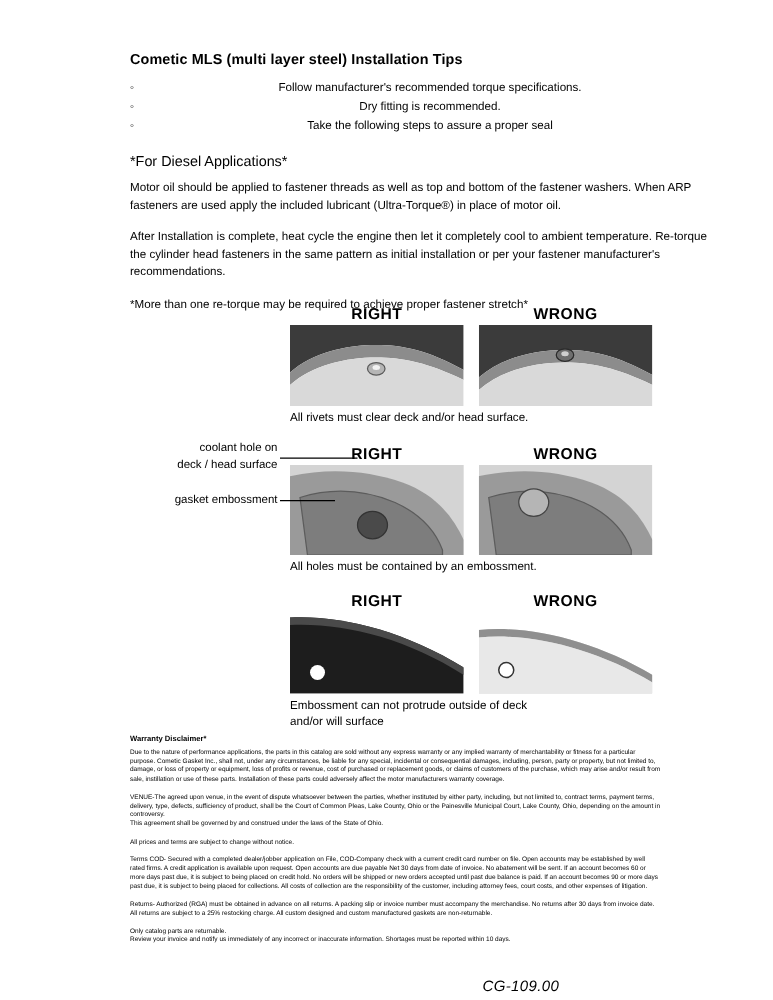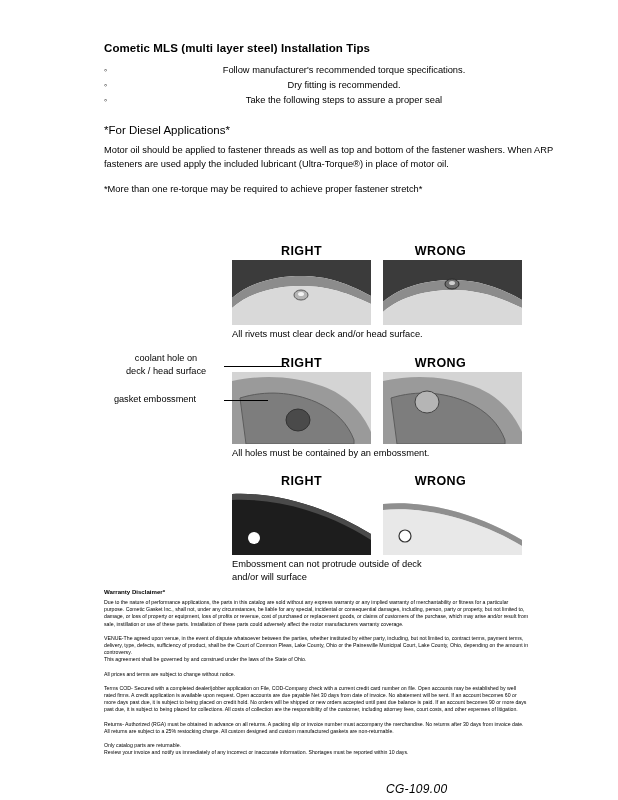--- a/index.html
+++ b/index.html
@@ -91,20 +91,21 @@
     left: 232px;
     top: 228px;
     width: 290px;
   }
   .fig-row {
     position: relative;
     margin-bottom: 3px;
   }
   .fig-labels {
     display: flex;
+    gap: 12px;
     margin-bottom: 2px;
   }
   .fig-label {
     width: 139px;
     text-align: center;
     font-size: 12.5px;
     font-weight: bold;
     letter-spacing: 0.4px;
   }
   .fig-pair {
@@ -129,21 +130,21 @@
   
   .callouts {
     position: absolute;
     left: 0px;
     top: 0px;
     width: 230px;
   }
   .callout-text {
     position: absolute;
     font-size: 9.2px;
-    text-align: center;
+    text-align: right;
     line-height: 12.5px;
   }
   .callout-line {
     position: absolute;
     background: #000;
     height: 1px;
   }
 
   
   .warranty {
@@ -181,20 +182,21 @@
     <h1 class="title">Cometic MLS (multi layer steel) Installation Tips</h1>
 
     <ul class="bullets">
       <li>Follow manufacturer's recommended torque specifications.</li>
       <li>Dry fitting is recommended.</li>
       <li>Take the following steps to assure a proper seal</li>
     </ul>
 
     <h2 class="subtitle">*For Diesel Applications*</h2>
     <p class="para">Motor oil should be applied to fastener threads as well as top and bottom of the fastener washers.  When ARP fasteners are used apply the included lubricant (Ultra-Torque®) in place of motor oil.</p>
+    <p class="para">After Installation is complete, heat cycle the engine then let it completely cool to ambient temperature. Re-torque the cylinder head fasteners in the same pattern as initial installation or per your fastener manufacturer's recommendations.</p>
     <p class="para last">*More than one re-torque may be required to achieve proper fastener stretch*</p>
   </div>
 
   <div class="figures">
 
     <div class="fig-row">
       <div class="fig-labels">
         <div class="fig-label">RIGHT</div>
         <div class="fig-label">WRONG</div>
       </div>

